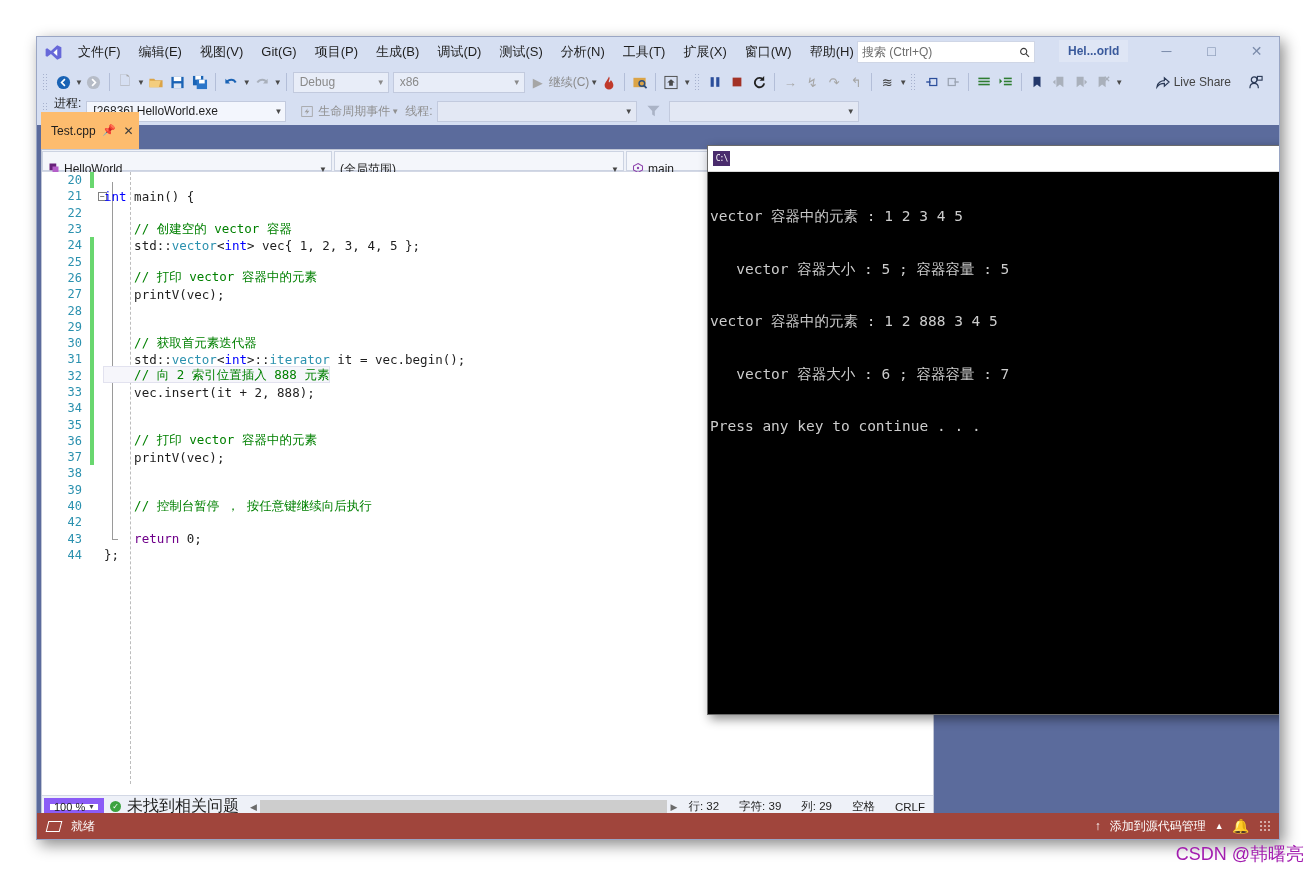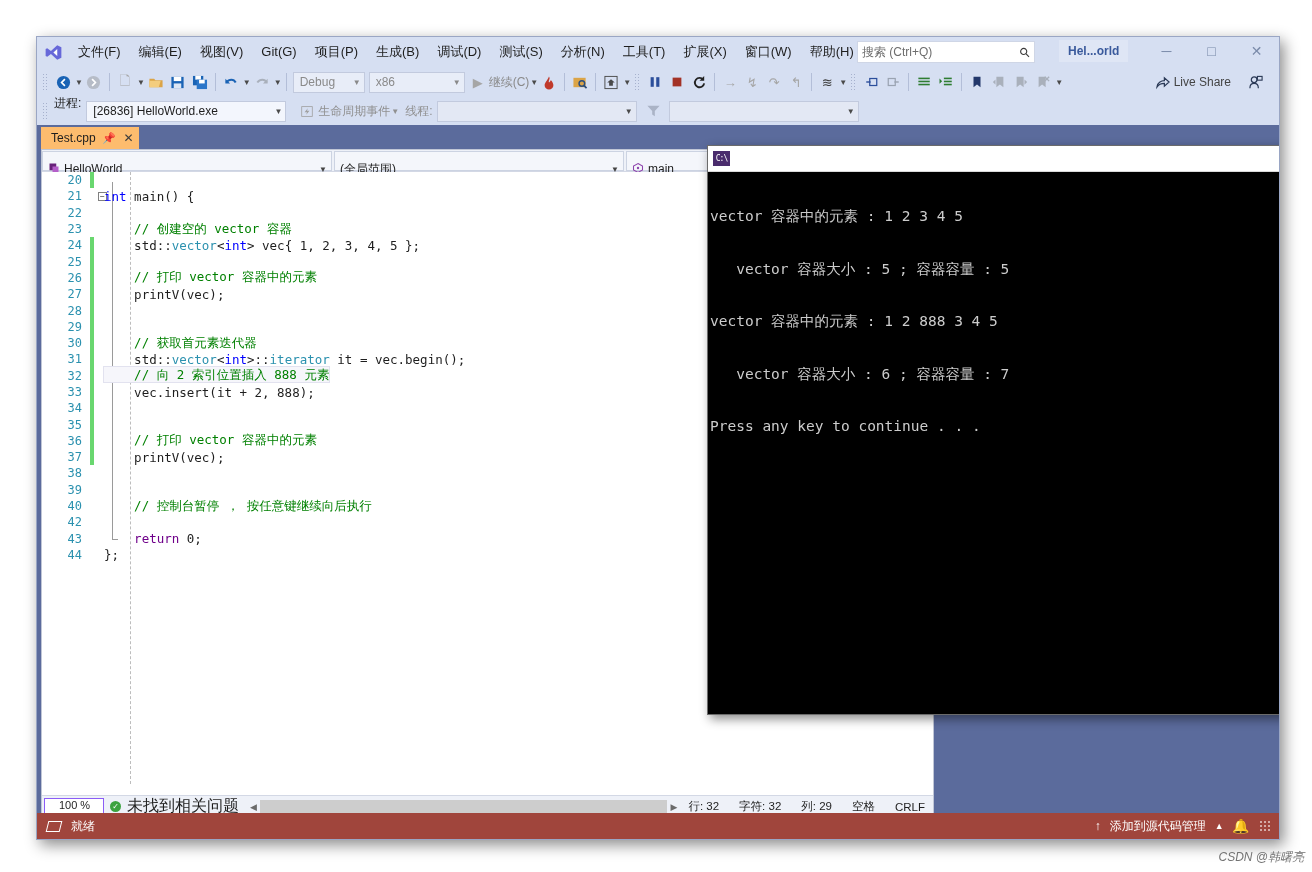--- a/index.html
+++ b/index.html
@@ -152,21 +152,21 @@
     left: 0; top: 88px;
     width: 1244px; height: 716px;
     background: #5b6b9c;
   }
   .doc-tabrow {
     position: absolute; left: 4px; top: 0;
     height: 24px;
     display: flex; align-items: flex-end;
   }
   .doc-tab {
-    height: 22px;
+    height: 37px;
     background: #fdbc6e;
     display: flex; align-items: center;
     padding: 0 6px 0 10px;
     font-size: 12px; color: #1e1e1e;
     gap: 7px;
   }
   .doc-tab .pin { font-size: 11px; color: #3b3b3b; }
   .doc-tab .cl { font-size: 12px; color: #3b3b3b; }
 
   .editor-panel {
@@ -274,24 +274,24 @@
     width: 100%; height: 22px;
     background: #eef1f8;
     border-top: 1px solid #d3d8e5;
     display: flex; align-items: center;
     gap: 6px;
     padding-left: 2px;
   }
   .zoom-combo {
     width: 60px; height: 18px;
     background: #fff;
-    border: 1px solid #8b5cf6;
+    border: 6px solid #8b5cf6;
     display: flex; align-items: center;
     padding: 0 3px 0 4px;
-    font-size: 11px; color: #1e1e1e; flex-direction: column;
+    font-size: 11px; color: #1e1e1e;
   }
   .zoom-combo .cc { font-size: 7px; margin-left: auto; color: #444; }
   .ok-dot {
     width: 11px; height: 11px; border-radius: 50%;
     background: #3ca340; color: #fff;
     font-size: 8px; line-height: 11px; text-align: center;
   }
   .st-txt { font-size: 16px; color: #1e1e1e; white-space: nowrap; }
   .hscroll {
     flex: 1;
@@ -396,24 +396,23 @@
   .grip-corner {
     width: 12px; height: 12px;
     background-image: radial-gradient(rgba(255,255,255,.55) 40%, transparent 41%);
     background-size: 4px 4px;
   }
 
   
   .watermark {
     position: absolute;
     right: 8px; bottom: 6px;
-    font-size: 12px;
-    color: #737373;
+    font-size: 18px;
+    color: #a21caf;
     white-space: nowrap;
-    font-style: italic;
   }
 </style>
 </head>
 <body>
 
 <div id="root">
 
   <div class="vs-window">
 
     <div class="titlebar">
@@ -501,25 +500,25 @@
       </div>
       <div class="tb-caret">▼</div>
       <div class="tb-btn dis">
         <svg width="16" height="15" viewBox="0 0 16 16">
             <path d="M3 8c3-4 8-4 10 0" stroke="#a9b0bb" stroke-width="2.2" fill="none"></path>
             <path d="M14 4v5H9z" fill="#a9b0bb"></path>
           </svg>
       </div>
       <div class="tb-caret">▼</div>
       <div class="tb-sep"></div>
-      <div class="tb-combo" style="width:72px">
+      <div class="tb-combo" style="width:96px">
         <div class="cv">Debug</div>
         <div class="cc">▼</div>
       </div>
-      <div class="tb-combo" style="width:96px">
+      <div class="tb-combo" style="width:132px">
         <div class="cv">x86</div>
         <div class="cc">▼</div>
       </div>
       <div class="tb-btn dis">▶</div>
       <div class="tb-label" style="color:#8a8a8a">继续(C)</div>
       <div class="tb-caret">▼</div>
       <div class="tb-btn">
         <svg width="14" height="15" viewBox="0 0 16 16">
             <path d="M8 1c2 3-1 4 0 7 1-1 2-2 2-3 2 2 3 4 3 6a5 5 0 0 1-10 0c0-3 3-5 5-10z" fill="#c0392b"></path>
           </svg>
@@ -753,21 +752,21 @@
           <div class="st-txt">未找到相关问题</div>
           <div class="hscroll">
             <div class="hs-arrow">◀</div>
             <div class="hs-track">
               <div class="hs-thumb" style="width:100%"></div>
             </div>
             <div class="hs-arrow">▶</div>
           </div>
           <div class="ed-statcells">
             <div class="sc">行: 32</div>
-            <div class="sc">字符: 32</div>
+            <div class="sc">字符: 39</div>
             <div class="sc">列: 29</div>
             <div class="sc">空格</div>
             <div class="sc">CRLF</div>
           </div>
         </div>
       </div>
 
       <div class="output-win">
         <div class="ow-title">
           <div class="t">输出</div>

